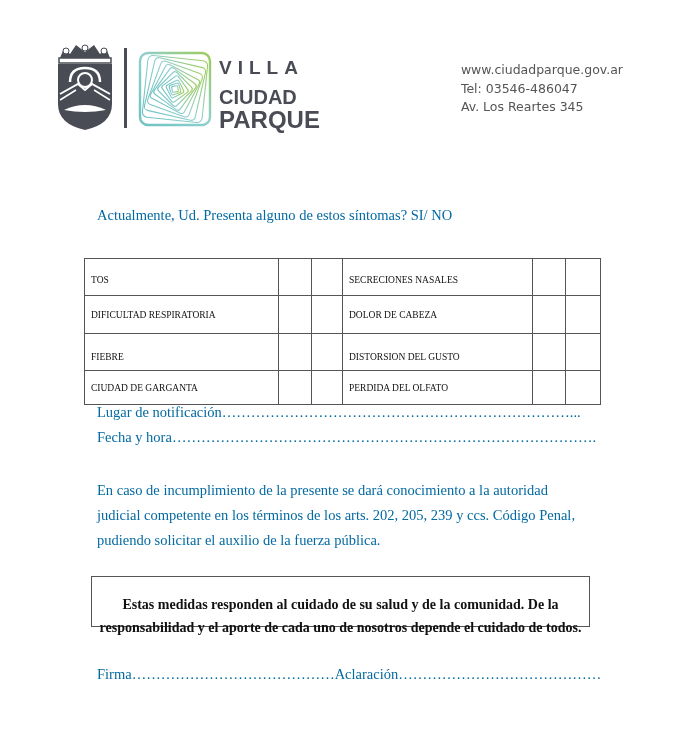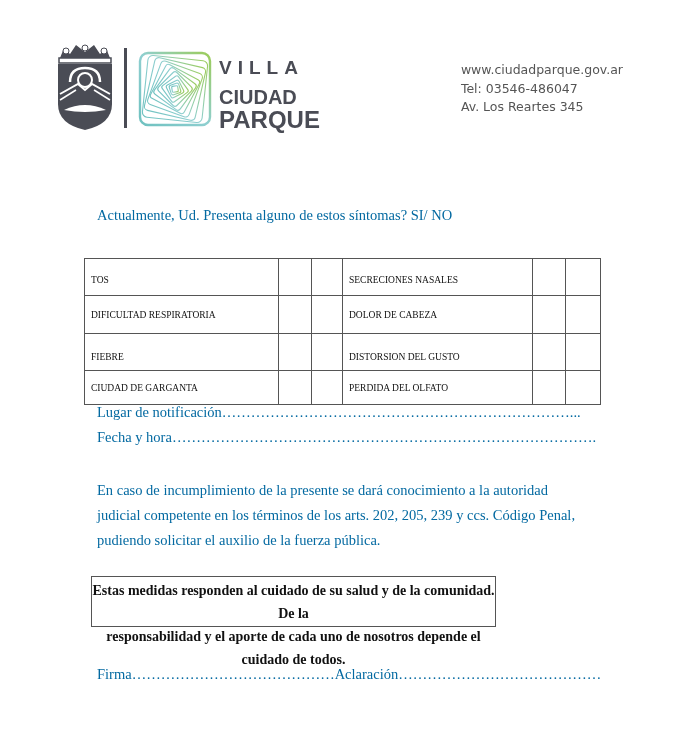--- a/index.html
+++ b/index.html
@@ -29,21 +29,21 @@
     tr.r2 td { height: 37px; }
     tr.r3 td { height: 27px; padding-top: 9px; }
     tr.r4 td { height: 33px; }
     tr.r1 td.box, tr.r3 td.box { padding-top: 0; }
 
     .lugar { left: 97px; top: 404px; white-space: nowrap; }
     .fecha { left: 97px; top: 429px; white-space: nowrap; }
 
     .legal { left: 97px; top: 478px; width: 490px; line-height: 25px; }
 
-    .notice { left: 91px; top: 576px; width: 405px; height: 51px; border: 1.3px solid #555; box-sizing: border-box; text-align: center; font-family: "Liberation Serif", serif; font-weight: bold; font-size: 14px; line-height: 23px; padding-top: 2px; }
+    .notice { left: 91px; top: 576px; width: 499px; height: 51px; border: 1.3px solid #555; box-sizing: border-box; text-align: center; font-family: "Liberation Serif", serif; font-weight: bold; font-size: 14px; line-height: 23px; padding-top: 16px; }
 
     .firma { left: 97px; top: 666px; white-space: nowrap; }
   </style>
 </head>
 <body>
 
 <div class="abs crest">
   <svg width="62" height="90" viewBox="0 0 62 90">
 
     <path d="M6 16 L10 6 L16 12 L22 3 L31 10 L40 3 L46 12 L52 6 L56 16 Z" fill="#4a4c55"></path>

